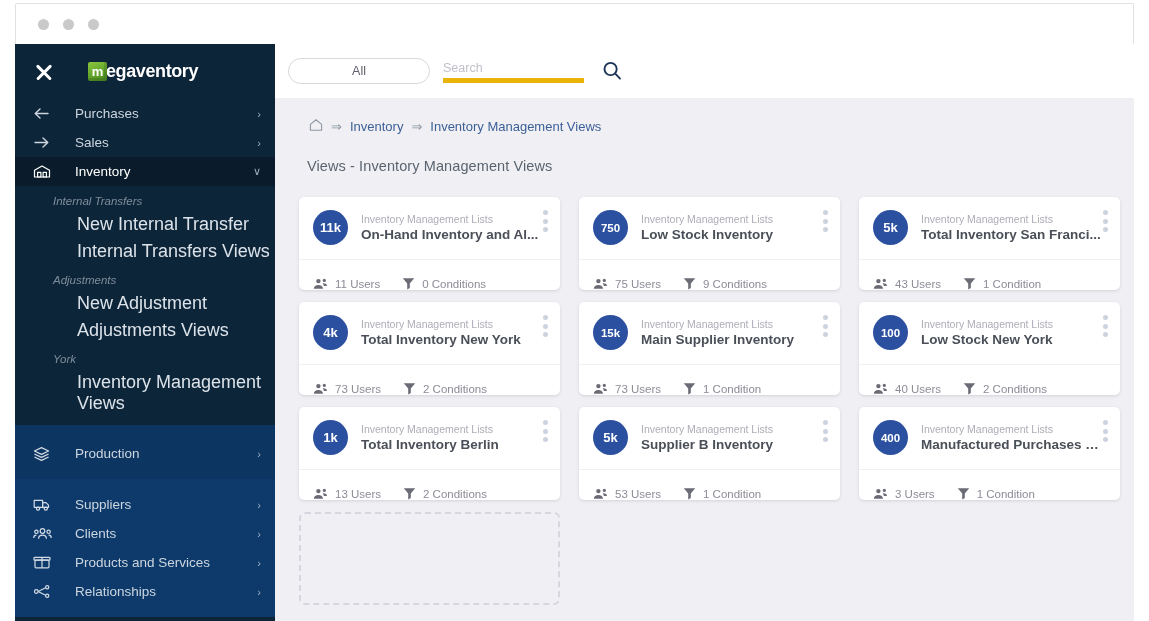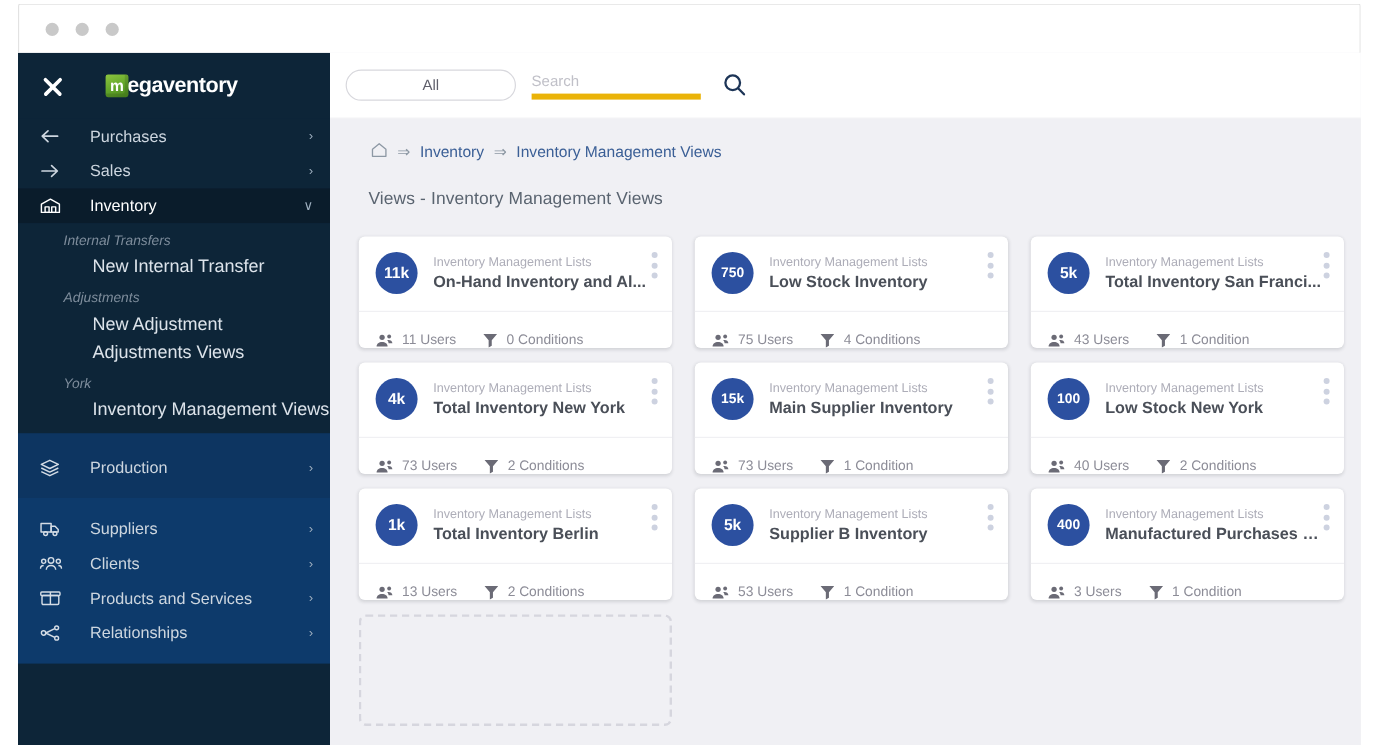--- a/index.html
+++ b/index.html
@@ -83,21 +83,21 @@
   }
   .nav-label { margin-left: 20px; flex:1 1 auto; }
   .nav-chev { font-size:11px; color:#9fb0c0; }
   .nav-spacer { height: 11px; }
 
   .sub-head {
     color:#7e8d9c; font-size:11.5px; font-style: italic;
     padding: 9px 0 4px 38px;
   }
   .sub-item {
-    color:#dce3ea; font-size:15px; padding: 3px 0 3px 62px; cursor:pointer;
+    color:#dce3ea; font-size:18px; padding: 3px 0 3px 62px; cursor:pointer;
   }
   .sb-mid { background:#0d2538; padding-bottom: 8px; }
   .sb-lower { background:#0d3561; padding-top: 3px; }
   .sb-lower2 { background:#0d3a6b; }
 
   
   .content {
     position:absolute; left:260px; top:0; width:887px; height:577px;
     background:#f0f0f4;
     overflow:hidden;
@@ -231,20 +231,21 @@
               <rect x="10.1" y="8.4" width="3.3" height="4.6"></rect>
             </svg>
         </span>
         <span class="nav-label">Inventory</span>
         <span class="nav-chev">∨</span>
       </div>
 
       <div class="sb-mid">
         <div class="sub-head">Internal Transfers</div>
         <div class="sub-item">New Internal Transfer</div>
+        <div class="sub-item">Internal Transfers Views</div>
 
         <div class="sub-head">Adjustments</div>
         <div class="sub-item">New Adjustment</div>
         <div class="sub-item">Adjustments Views</div>
 
         <div class="sub-head">York</div>
         <div class="sub-item">Inventory Management Views</div>
       </div>
 
       <div class="sb-lower">
@@ -414,21 +415,21 @@
                   </svg>
                 </span>
               <span>75 Users</span>
             </span>
             <span class="foot-item">
               <span class="foot-ico">
                   <svg width="13" height="13" viewBox="0 0 13 13" fill="#6b6b76">
                     <path d="M.8 1.3h11.4l-4.4 5.2v4.6l-2.6 1.4V6.5z"></path>
                   </svg>
                 </span>
-              <span>4 Conditions</span>
+              <span>9 Conditions</span>
             </span>
           </div>
         </div>
 
         <div class="card">
           <div class="card-top">
             <div class="badge">5k</div>
             <div class="card-txt">
               <div class="card-sub">Inventory Management Lists</div>
               <div class="card-name">Total Inventory San Franci...</div>

